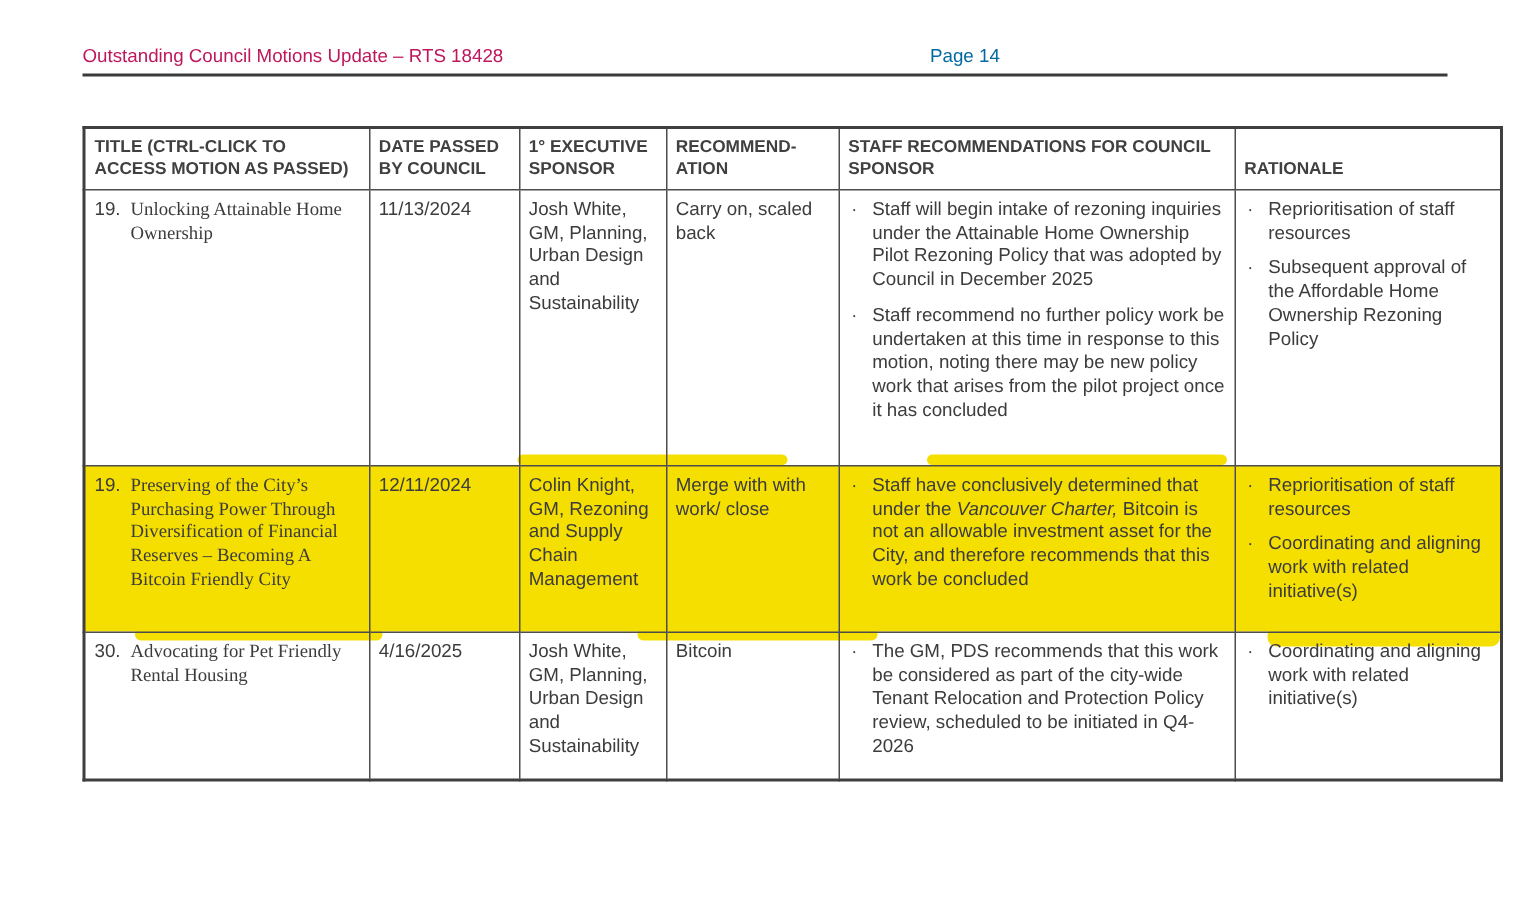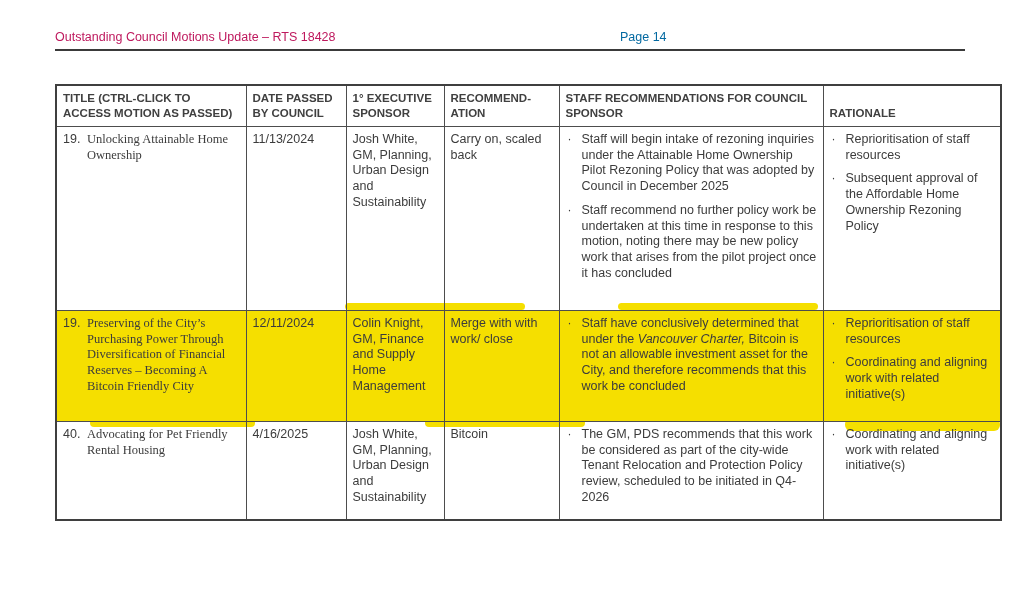--- a/index.html
+++ b/index.html
@@ -133,21 +133,21 @@
     </tr>
 
     <tr class="row-19 highlighted">
       <td>
         <div class="title-cell-inner">
           <span class="row-num">19.</span>
           <span class="row-title">Preserving of the City’s Purchasing Power Through Diversification of Financial Reserves – Becoming A Bitcoin Friendly City</span>
         </div>
       </td>
       <td>12/11/2024</td>
-      <td>Colin Knight, GM, Finance and Supply Home Management</td>
+      <td>Colin Knight, GM, Rezoning and Supply Chain Management</td>
       <td>Merge with with work/ close</td>
       <td>
         <div class="bullet">
           <span class="dot"></span>
           <span class="bullet-text">
             <span>Staff have conclusively determined that under the </span><i>Vancouver Charter,</i><span> Bitcoin is not an allowable investment asset for the City, and therefore recommends that this work be concluded</span>
           </span>
         </div>
       </td>
       <td>
@@ -158,21 +158,21 @@
         <div class="bullet">
           <span class="dot"></span>
           <span class="bullet-text">Coordinating and aligning work with related initiative(s)</span>
         </div>
       </td>
     </tr>
 
     <tr class="row-20">
       <td>
         <div class="title-cell-inner">
-          <span class="row-num">40.</span>
+          <span class="row-num">30.</span>
           <span class="row-title">Advocating for Pet Friendly Rental Housing</span>
         </div>
       </td>
       <td>4/16/2025</td>
       <td>Josh White, GM, Planning, Urban Design and Sustainability</td>
       <td>Bitcoin</td>
       <td>
         <div class="bullet">
           <span class="dot"></span>
           <span class="bullet-text">The GM, PDS recommends that this work be considered as part of the city-wide Tenant Relocation and Protection Policy review, scheduled to be initiated in Q4-2026</span>

